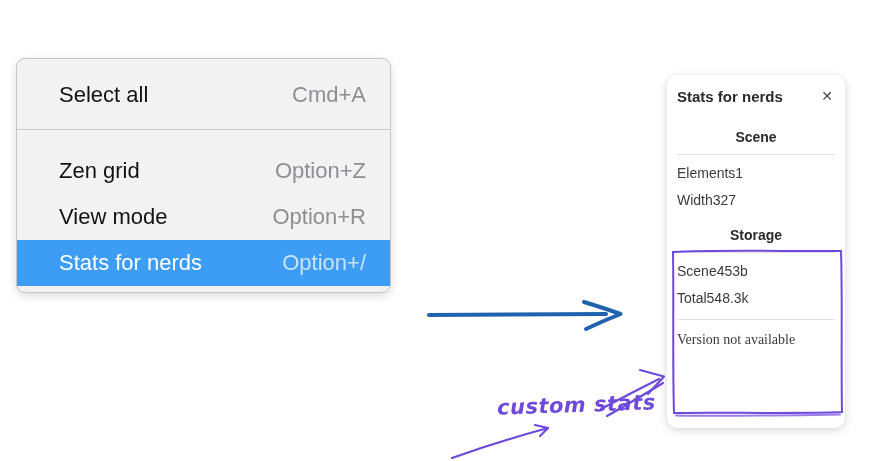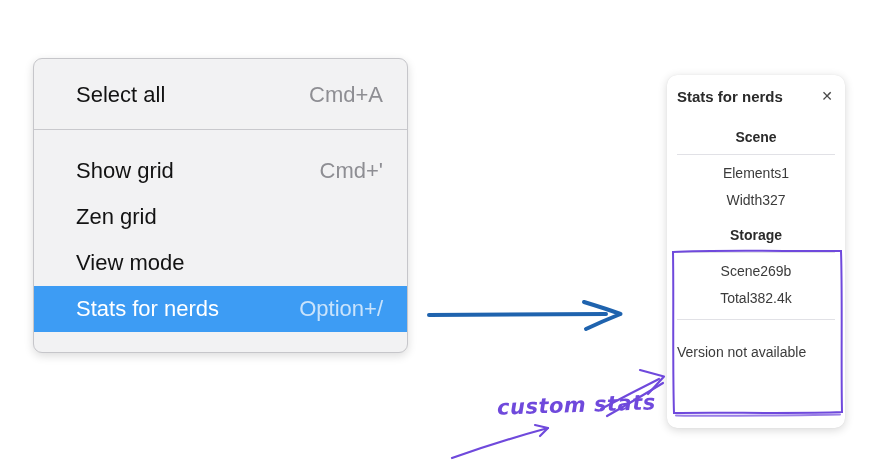--- a/index.html
+++ b/index.html
@@ -9,27 +9,27 @@
     width: 873px;
     height: 461px;
     background: #ffffff;
     overflow: hidden;
     font-family: "Liberation Sans", sans-serif;
   }
 
   
   .menu {
     position: absolute;
-    left: 33px;
+    left: 16px;
     top: 58px;
     width: 375px;
     background: #f2f2f3;
     border: 1px solid #c6c6ca;
     border-radius: 9px;
-    padding: 13px 0 20px 0;
+    padding: 13px 0 6px 0;
     box-shadow: 0 3px 10px rgba(0,0,0,0.14);
   }
   .menu-item {
     height: 46px;
     display: flex;
     align-items: center;
     justify-content: space-between;
     padding: 0 24px 0 42px;
     font-size: 22px;
     color: #131313;
@@ -75,25 +75,25 @@
     font-weight: bold;
     color: #2a2a2a;
     margin-top: 24px;
     line-height: 17px;
   }
   .sec-heading.tight { margin-top: 14px; }
   .sec-divider { height: 1px; background: #e1e1e6; margin-top: 8px; }
   .stat-row {
     display: flex;
     align-items: center;
-    justify-content: center;
+    justify-content: flex-start;
     height: 27px;
   }
   .stat-rows { margin-top: 4px; }
-  .panel-note { margin-top: 24px; }
+  .panel-note { margin-top: 12px; font-family: Liberation Serif, serif; }
 
   
   .overlay {
     position: absolute;
     left: 0; top: 0;
     width: 873px;
     height: 461px;
     pointer-events: none;
     z-index: 5;
   }
@@ -119,28 +119,26 @@
   <div class="menu">
     <div class="menu-group">
       <div class="menu-item">
         <span class="mi-label">Select all</span>
         <span class="mi-shortcut">Cmd+A</span>
       </div>
     </div>
     <div class="menu-divider"></div>
     <div class="menu-group">
       <div class="menu-item">
-        <span class="mi-label">Show grid</span>
-        <span class="mi-shortcut">Cmd+'</span>
-      </div>
-      <div class="menu-item">
         <span class="mi-label">Zen grid</span>
+        <span class="mi-shortcut">Option+Z</span>
       </div>
       <div class="menu-item">
         <span class="mi-label">View mode</span>
+        <span class="mi-shortcut">Option+R</span>
       </div>
       <div class="menu-item highlighted">
         <span class="mi-label">Stats for nerds</span>
         <span class="mi-shortcut">Option+/</span>
       </div>
     </div>
   </div>
 
   <div class="panel">
     <div class="panel-header">
@@ -162,25 +160,25 @@
         </div>
       </div>
     </div>
 
     <div class="section">
       <div class="sec-heading tight">Storage</div>
       <div class="sec-divider"></div>
       <div class="stat-rows">
         <div class="stat-row">
           <span>Scene</span>
-          <span>269b</span>
+          <span>453b</span>
         </div>
         <div class="stat-row">
           <span>Total</span>
-          <span>382.4k</span>
+          <span>548.3k</span>
         </div>
       </div>
     </div>
 
     <div class="section">
       <div class="sec-divider"></div>
       <div class="panel-note">Version not available</div>
     </div>
   </div>
 

